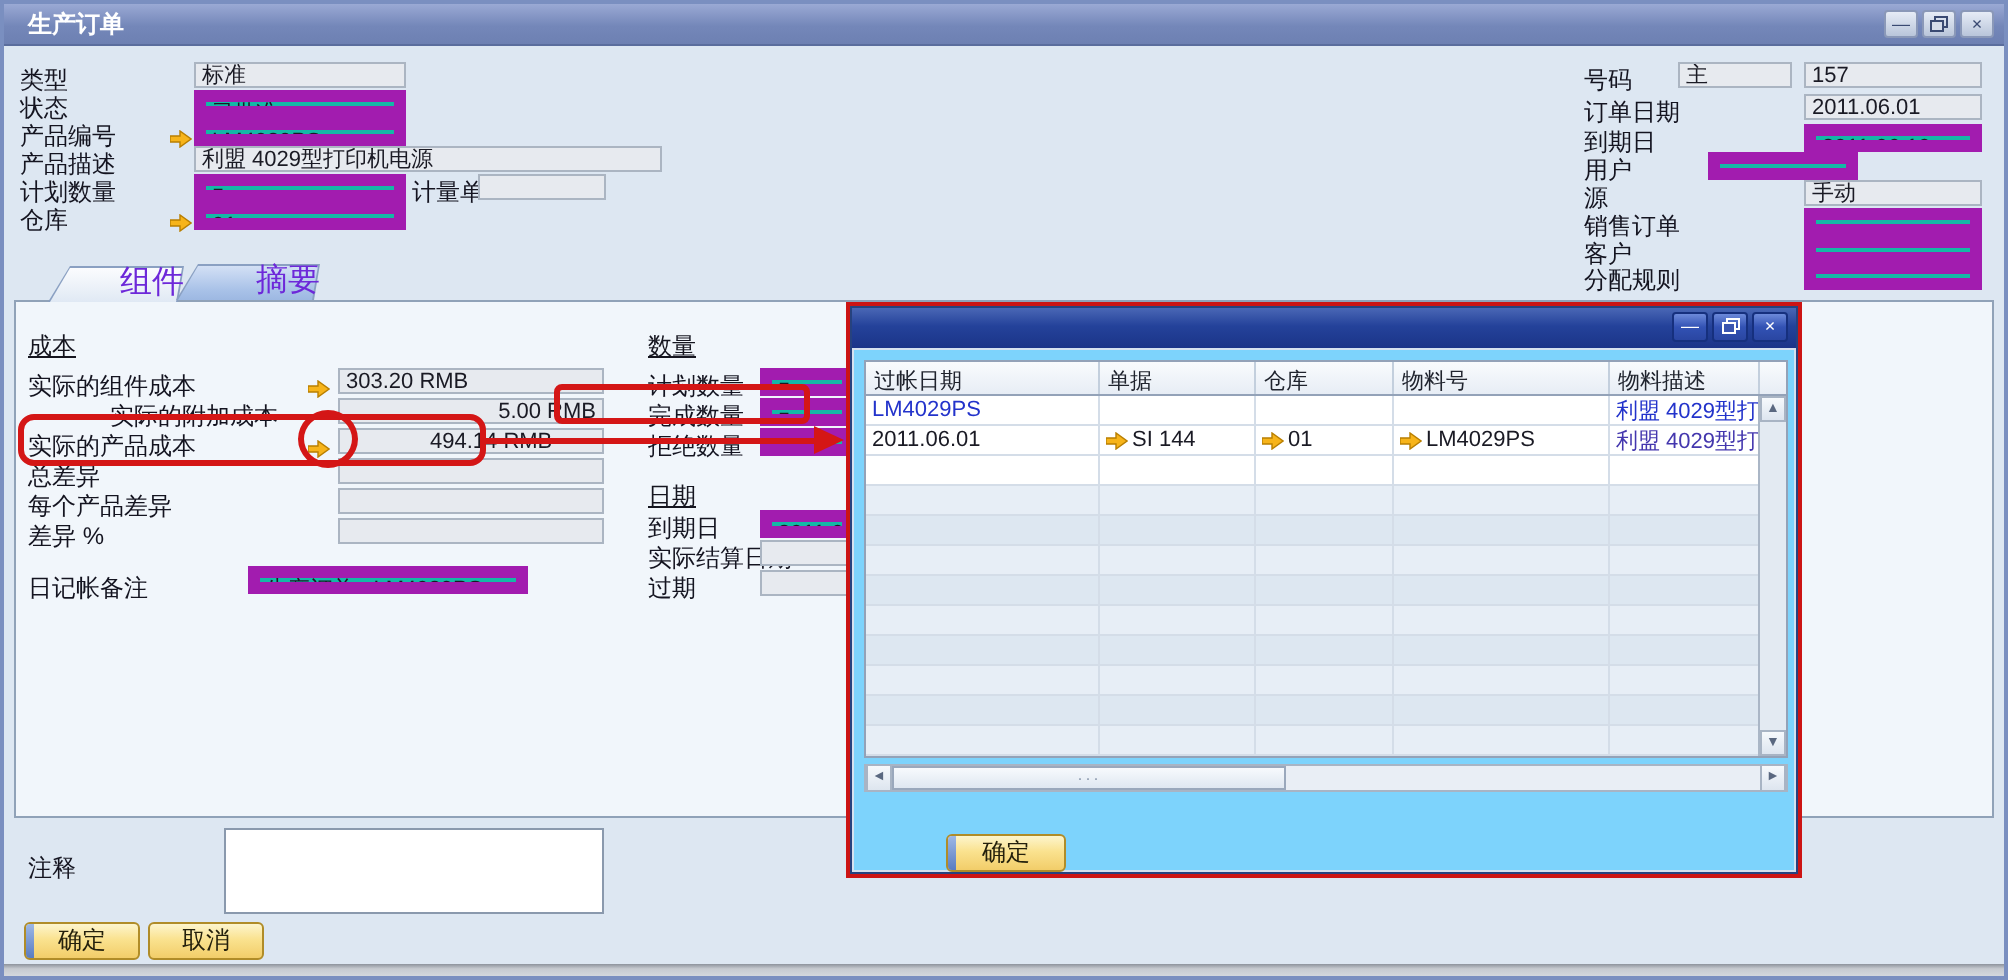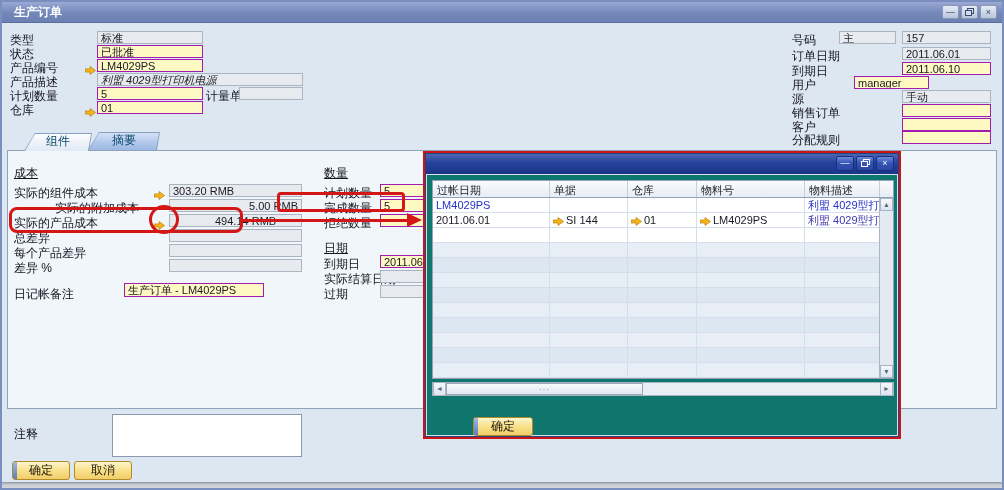--- a/index.html
+++ b/index.html
@@ -11,51 +11,51 @@
     background:linear-gradient(#9aa9d4,#7487b9 55%,#6d80b2);border-bottom:1px solid #5a6d9d;}
   .titlebar .wtitle{position:absolute;left:12px;top:0;line-height:21px;font-size:12px;font-weight:bold;color:#fff;}
   .winbtns{position:absolute;right:5px;top:3px;display:flex;gap:2px;}
   .wbtn{width:17px;height:14px;border:1px solid #8a98b8;border-radius:2px;
     background:linear-gradient(#e6ecf6,#b9c5da);color:#3a4a72;font-size:9px;line-height:12px;text-align:center;}
   
   .flabel{position:absolute;font-size:12px;color:#141420;white-space:nowrap;}
   .fld{position:absolute;height:13px;font-size:11px;line-height:11px;padding:1px 3px;
     white-space:nowrap;overflow:hidden;color:#1a1a24;}
   .ro{background:#e7eaef;border:1px solid #abb5c2;}
-  .wh{background:#fef9c3;border:1px solid #a21caf;}
+  .wh{background:#14b8a6;border:6px solid #a21caf;}
   .sap-arrow{position:absolute;width:11px;height:9px;}
   .sap-arrow-in{display:inline-block;width:11px;height:9px;flex:0 0 11px;}
   
   .tab{position:absolute;height:18px;}
   .tab .shape{position:absolute;left:0;top:0;right:0;bottom:0;
     clip-path:polygon(11px 0,100% 0,calc(100% - 3px) 100%,0 100%);background:#8aa0c2;}
   .tab .shape::after{content:"";position:absolute;left:1px;top:1px;right:1px;bottom:0;
     clip-path:polygon(10px 0,100% 0,calc(100% - 3px) 100%,0 100%);
     background:linear-gradient(#fbfcfe,#e0e9f4);}
   .tab.active .shape::after{background:linear-gradient(#d3e0f5,#a9c2e8 70%,#9db8e2);}
-  .tab .tlabel{position:relative;z-index:2;display:block;text-align:center;line-height:17px;font-size:12px;color:#0c4a6e;}
+  .tab .tlabel{position:relative;z-index:2;display:block;text-align:right;line-height:17px;font-size:16px;color:#6d28d9;}
   
   .panel{position:absolute;left:5px;top:148px;width:990px;height:259px;background:#f1f6fb;border:1px solid #90a2b8;}
   .shead{position:absolute;font-size:12px;color:#15151f;text-decoration:underline;white-space:nowrap;}
   
   .ann{position:absolute;border:3px solid #d41616;pointer-events:none;z-index:60;background:transparent;}
   .annline{position:absolute;background:#d41616;pointer-events:none;z-index:60;}
   .annhead{position:absolute;width:0;height:0;border-top:7px solid transparent;border-bottom:7px solid transparent;
     border-left:15px solid #d41616;pointer-events:none;z-index:60;}
   
   .popup{position:absolute;left:421px;top:149px;width:478px;height:288px;z-index:100;
     border:2px solid #cc1414;background:#d5e1ef;}
   .pframe{position:absolute;left:0;top:0;right:0;bottom:0;border:1px solid #26427f;}
   .ptitle{position:absolute;left:0;top:0;right:0;height:20px;
     background:linear-gradient(#4a67b5,#24429a 45%,#1b3488);}
   .ptitle .ptext{position:absolute;left:8px;top:0;line-height:20px;font-size:11px;color:#fff;}
   .pbtns{position:absolute;right:4px;top:2px;display:flex;gap:2px;}
   .pbtn{width:18px;height:15px;border:1px solid #16307e;border-radius:2px;color:#fff;
     background:linear-gradient(#6d8ada,#3252b4 50%,#2a46a2);font-size:9px;line-height:13px;text-align:center;}
-  .pbody{position:absolute;left:1px;top:21px;right:1px;bottom:1px;background:#0f766e;}
+  .pbody{position:absolute;left:1px;top:21px;right:1px;bottom:1px;background:#7dd3fc;}
   .tbl{position:absolute;left:5px;top:5px;width:462px;background:#fff;border:1px solid #93a2b8;}
   .thead{display:flex;height:17px;background:linear-gradient(#f9fbfd,#e7edf5);border-bottom:1px solid #93a2b8;}
   .th{font-size:11px;color:#20242e;padding:2px 4px;border-right:1px solid #c3cfdd;white-space:nowrap;overflow:hidden;}
   .th.spacer{border-right:none;}
   .trow{display:flex;height:15px;background:#fff;}
   .td{font-size:11px;padding:1px 3px;border-right:1px solid #d4dde8;border-bottom:1px solid #d4dde8;
     overflow:hidden;white-space:nowrap;display:flex;align-items:center;gap:2px;color:#1a1a24;}
   .er-a{background:#dde7f1;}
   .er-b{background:#e7eef6;}
   .link-blue{color:#2333cb;}
@@ -100,21 +100,21 @@
       <span class="flabel" style="left: 8px; top: 30px;">类型</span>
       <span class="fld ro" style="left: 95px; top: 29px; width: 106px;">标准</span>
       <span class="flabel" style="left: 8px; top: 44px;">状态</span>
       <span class="fld wh" style="left: 95px; top: 43px; width: 106px;">已批准</span>
       <span class="flabel" style="left: 8px; top: 58px;">产品编号</span>
       <span class="sap-arrow" style="left: 83px; top: 59px;"><svg width="11" height="9" viewBox="0 0 11 9">
           <path d="M0 3 h5 V0.5 L10.5 4.5 L5 8.5 V6 H0 Z" fill="#f7b41a" stroke="#b97f00" stroke-width="0.7"></path>
         </svg></span>
       <span class="fld wh" style="left: 95px; top: 57px; width: 106px;">LM4029PS</span>
       <span class="flabel" style="left: 8px; top: 72px;">产品描述</span>
-      <span class="fld ro" style="left: 95px; top: 71px; width: 206px; font-style: italic;">利盟 4029型打印机电源</span>
+      <span class="fld ro" style="left: 95px; top: 71px; width: 234px;">利盟 4029型打印机电源</span>
       <span class="flabel" style="left: 8px; top: 86px;">计划数量</span>
       <span class="fld wh" style="left: 95px; top: 85px; width: 106px;">5</span>
       <span class="flabel" style="left: 204px; top: 86px; width: 34px; overflow: hidden;">计量单位</span>
       <span class="fld ro" style="left: 237px; top: 85px; width: 64px;"></span>
       <span class="flabel" style="left: 8px; top: 100px;">仓库</span>
       <span class="sap-arrow" style="left: 83px; top: 101px;"><svg width="11" height="9" viewBox="0 0 11 9">
           <path d="M0 3 h5 V0.5 L10.5 4.5 L5 8.5 V6 H0 Z" fill="#f7b41a" stroke="#b97f00" stroke-width="0.7"></path>
         </svg></span>
       <span class="fld wh" style="left: 95px; top: 99px; width: 106px;">01</span>
     </div>

